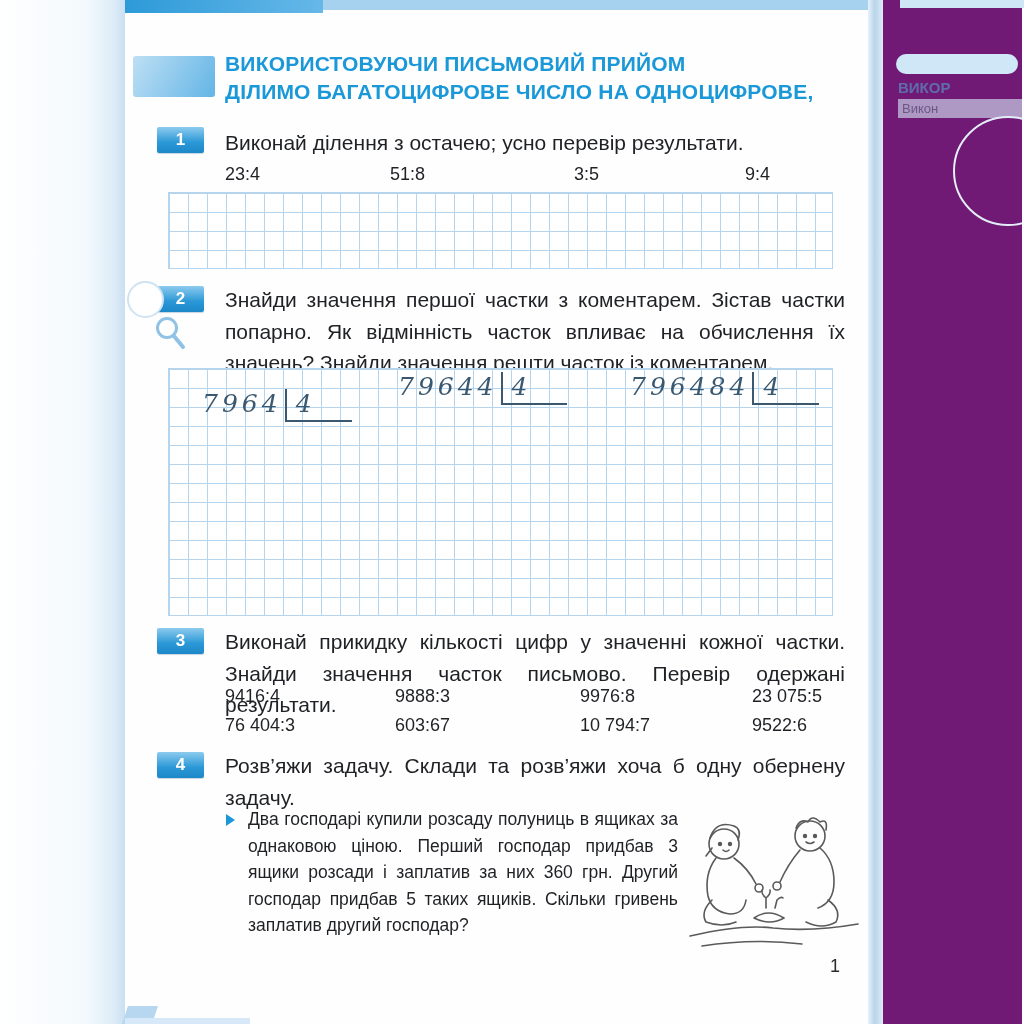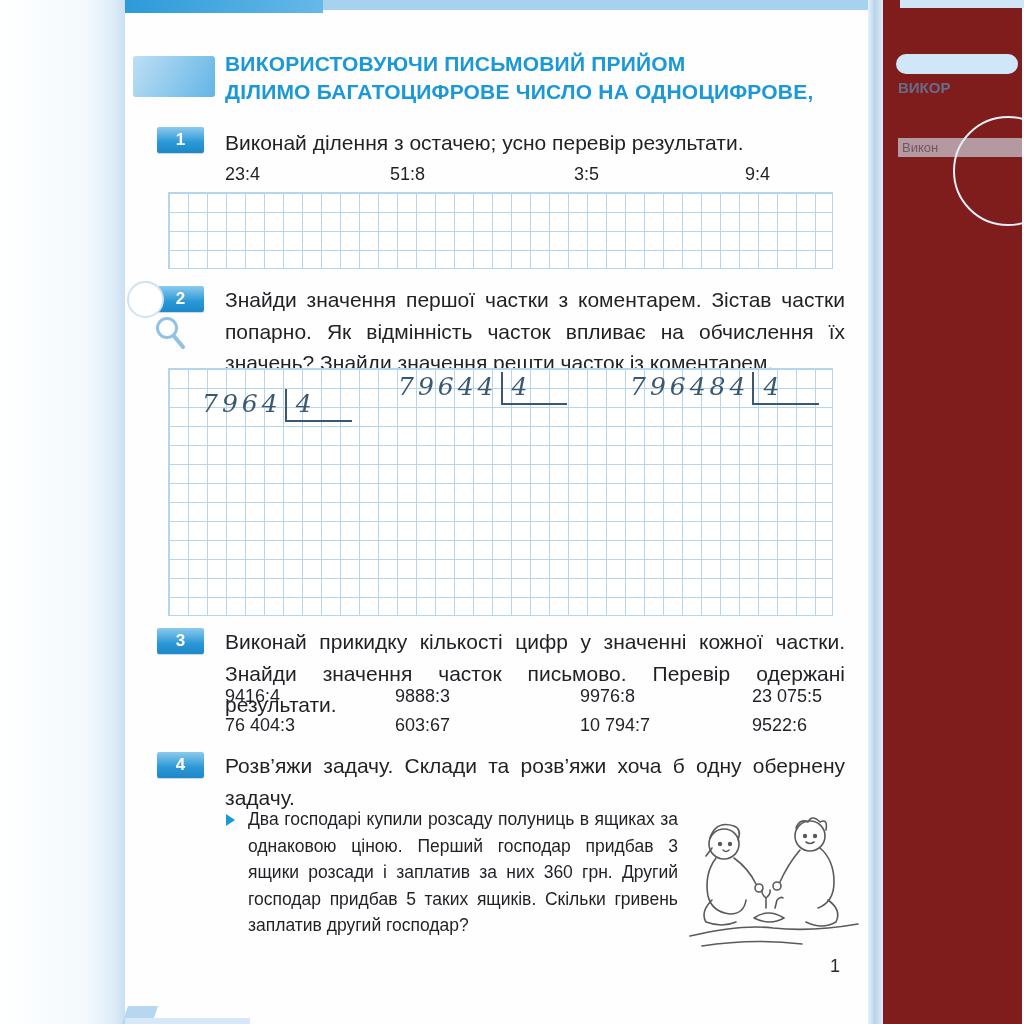--- a/index.html
+++ b/index.html
@@ -15,35 +15,35 @@
     position:relative;
     color:var(--ink);
   }
   .abs{position:absolute;}
   
   .left-edge{left:0;top:0;width:125px;height:1024px;
     background:linear-gradient(to right,#ffffff 0%,#f3f9fd 70%,#dcebf7 92%,#c9dff2 100%);}
   .page{left:125px;top:0;width:743px;height:1024px;background:#fefefe;}
   .gutter{left:868px;top:0;width:15px;height:1024px;
     background:linear-gradient(to right,#e7f1fa,#b9d4ea 45%,#dcebf7);}
-  .side-page{left:883px;top:0;width:139px;height:1024px;background:#7f1d1d;overflow:hidden;}
+  .side-page{left:883px;top:0;width:139px;height:1024px;background:#701a75;overflow:hidden;}
   .topbar-a{left:125px;top:0;width:198px;height:13px;
     background:linear-gradient(90deg,#2d9ad8,#66b8e8);}
   .topbar-b{left:323px;top:0;width:545px;height:10px;background:#a6d2ef;}
   .topbar-c{left:900px;top:0;width:124px;height:8px;background:#cfe6f6;}
   .deco-square{left:133px;top:56px;width:82px;height:41px;border-radius:3px;
     background:linear-gradient(120deg,#bedff4,#63b5e6);}
   .corner-blue-1{left:125px;top:1006px;width:30px;height:18px;background:#b7d7f0;
     transform:skewX(-18deg);}
   .corner-blue-2{left:125px;top:1018px;width:125px;height:6px;background:#d7e9f8;}
   
   .side-pill{left:896px;top:54px;width:122px;height:20px;background:#cfe7f7;border-radius:10px;}
   .side-frag1{left:898px;top:79px;font-weight:bold;font-size:15px;color:#53aede;opacity:.55;}
   .side-bar{left:898px;top:99px;width:126px;height:19px;background:#d8ecf9;
-    font-size:13px;color:#6b7f90;opacity:.6;line-height:19px;padding-left:4px;margin-top:39px;}
+    font-size:13px;color:#6b7f90;opacity:.6;line-height:19px;padding-left:4px;}
   .side-circle{left:953px;top:116px;width:110px;height:110px;border-radius:50%;
     border:2px solid #e3eef8;}
   
   .title{left:225px;top:50px;width:625px;color:var(--accent);
     font-weight:bold;font-size:21px;line-height:1.32;letter-spacing:.2px;}
   
   .badge{width:47px;height:26px;border-radius:2px;color:#fff;font-weight:bold;font-size:17px;
     display:flex;align-items:center;justify-content:center;
     background:linear-gradient(180deg,#8ccbee 0%,#2a97d6 60%,#1d88c8 100%);
     box-shadow:0 1px 1px rgba(30,90,140,.25);}

